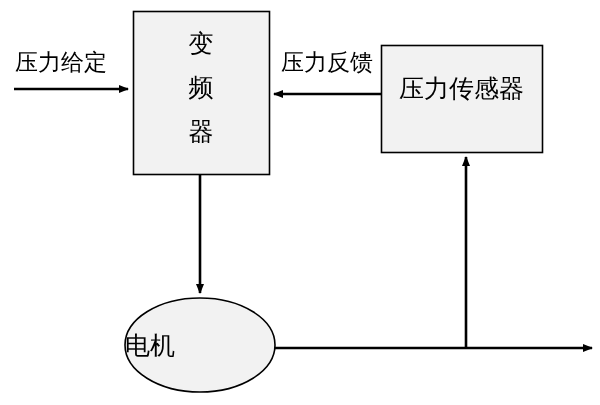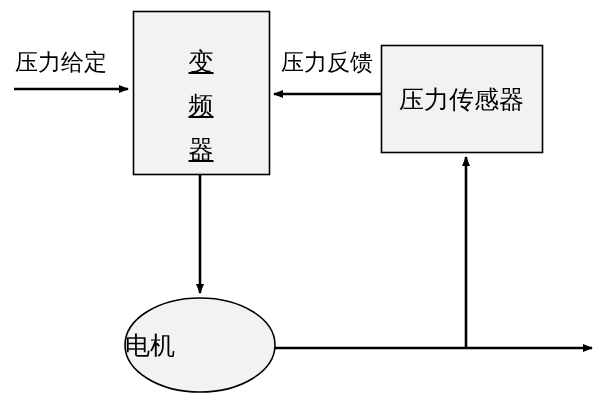--- a/index.html
+++ b/index.html
@@ -40,35 +40,34 @@
     text-align: center;
     white-space: nowrap;
   }
   
   #label-vfd {
     left: 133px;
     top: 22px;
     width: 136px;
     height: 150px;
     display: flex;
-    align-items: flex-end;
+    align-items: flex-start;
     justify-content: center;
-    text-decoration: underline;
   }
   #label-vfd .txt {
     font-size: 25px;
     line-height: 44px;
     width: 30px;
     text-align: center;
     word-break: break-all;
   }
   
   #label-sensor {
     left: 381px;
-    top: 45px;
+    top: 34px;
     width: 161px;
     height: 110px;
     display: flex;
     align-items: center;
     justify-content: center;
   }
   #label-sensor .txt {
     font-size: 25px;
     line-height: 30px;
   }

